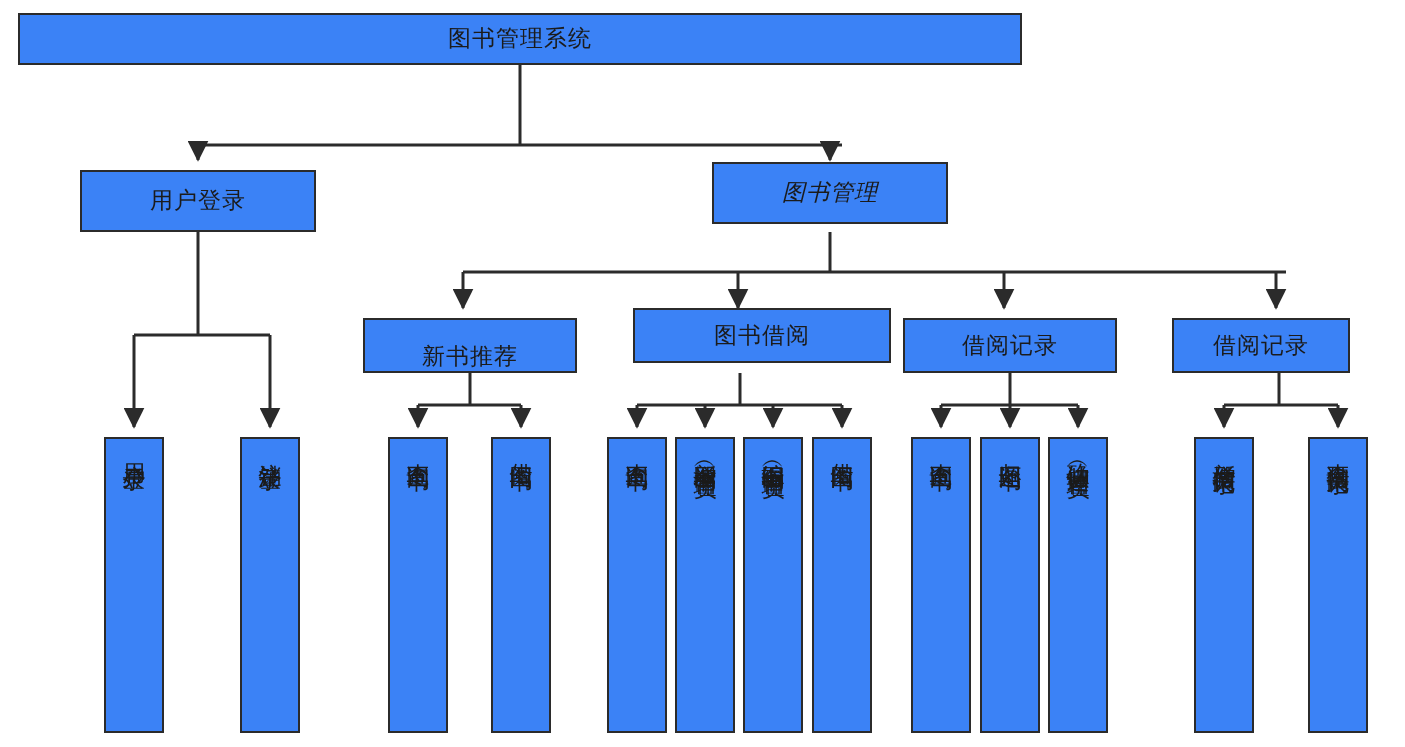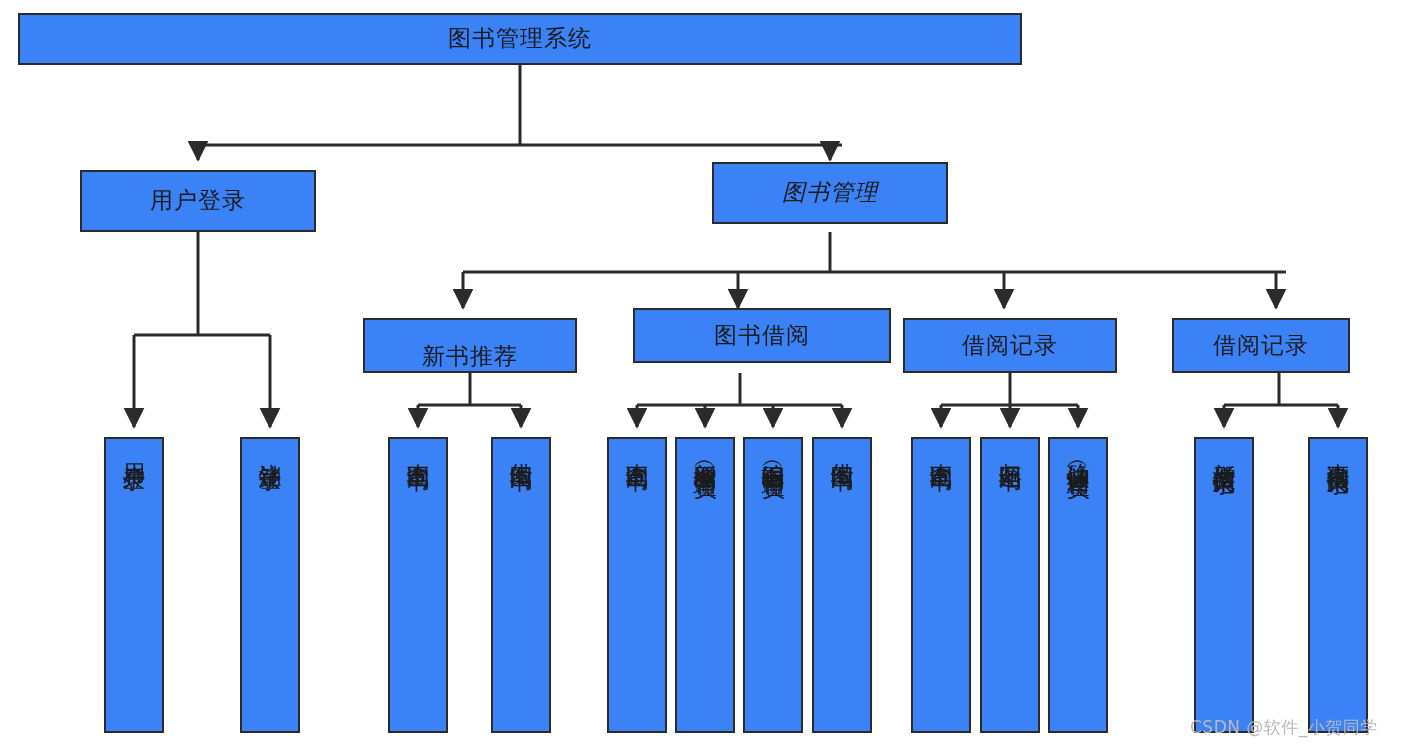--- a/index.html
+++ b/index.html
@@ -184,15 +184,14 @@
     <span class="vlabel">确认归还（管理员）</span>
   </div>
 
   <div class="node vert" style="left:1194px; top:437px; width:60px; height:296px;">
     <span class="vlabel">新增借阅记录</span>
   </div>
   <div class="node vert" style="left:1308px; top:437px; width:60px; height:296px;">
     <span class="vlabel">查询借阅记录</span>
   </div>
 
-  <div class="watermark" style="left:1190px; top:716px;">CSDN @软件_小贺同学</div>
 
 </div>
 
 </body></html>

